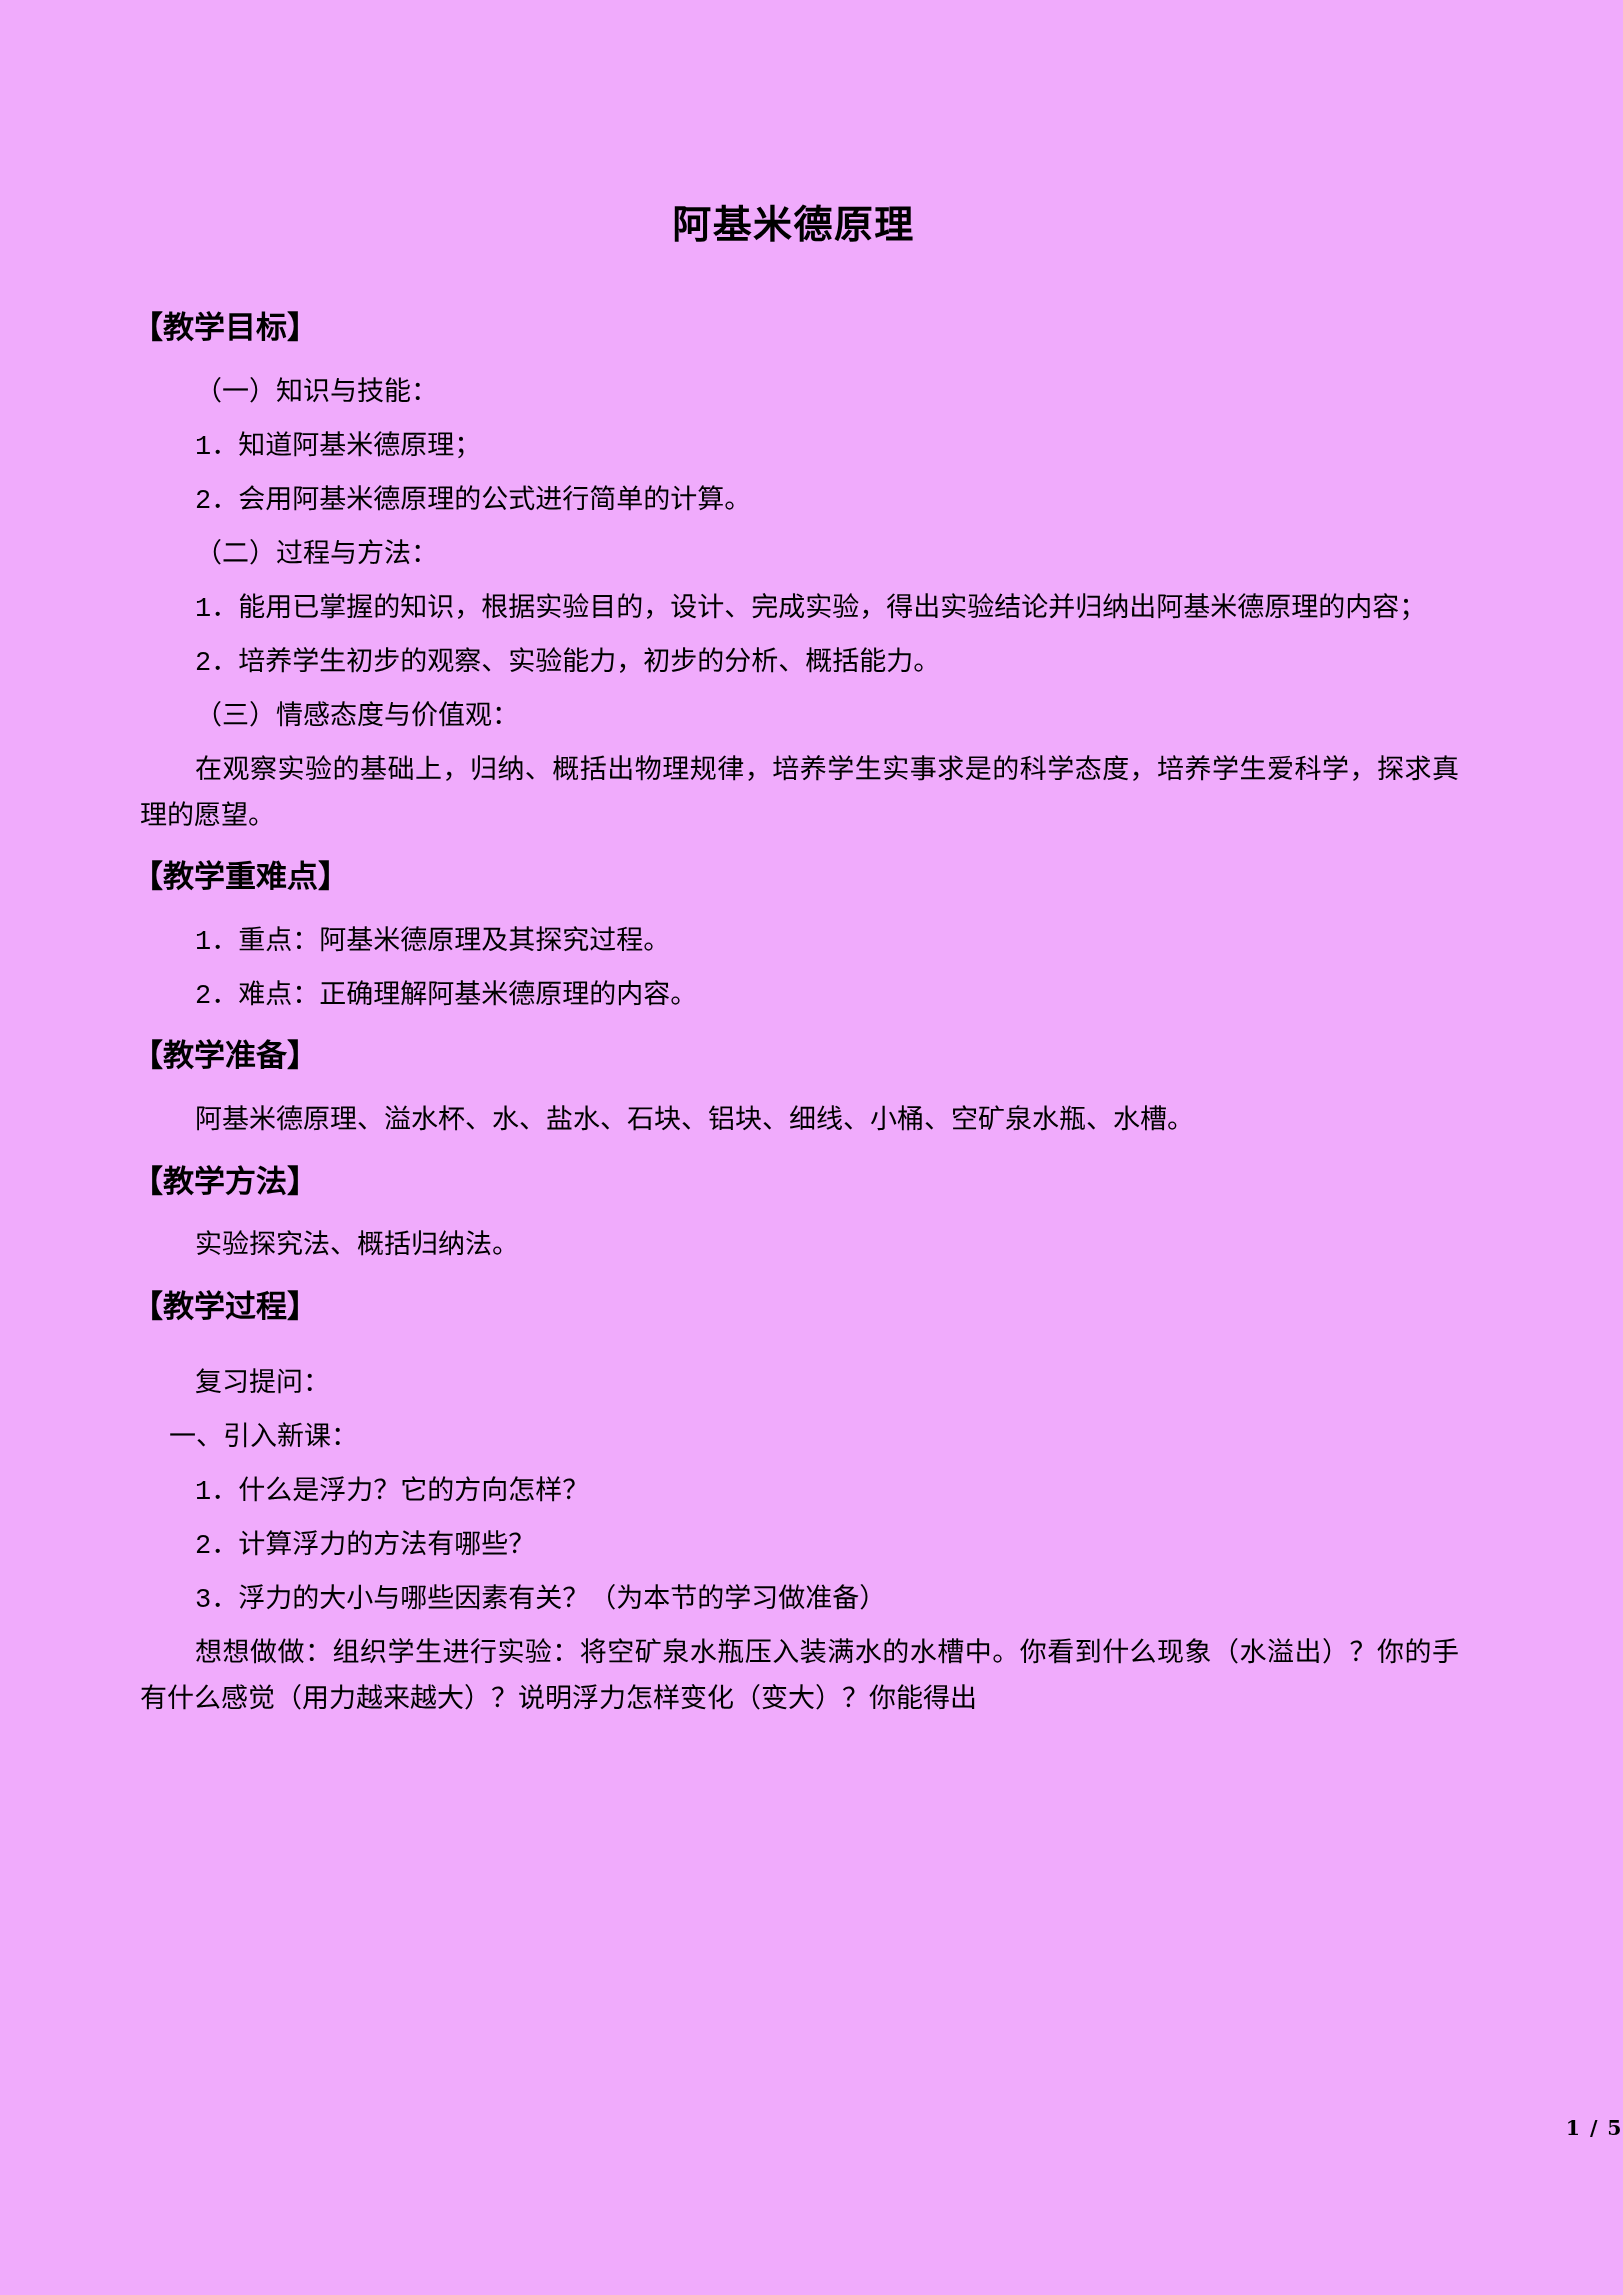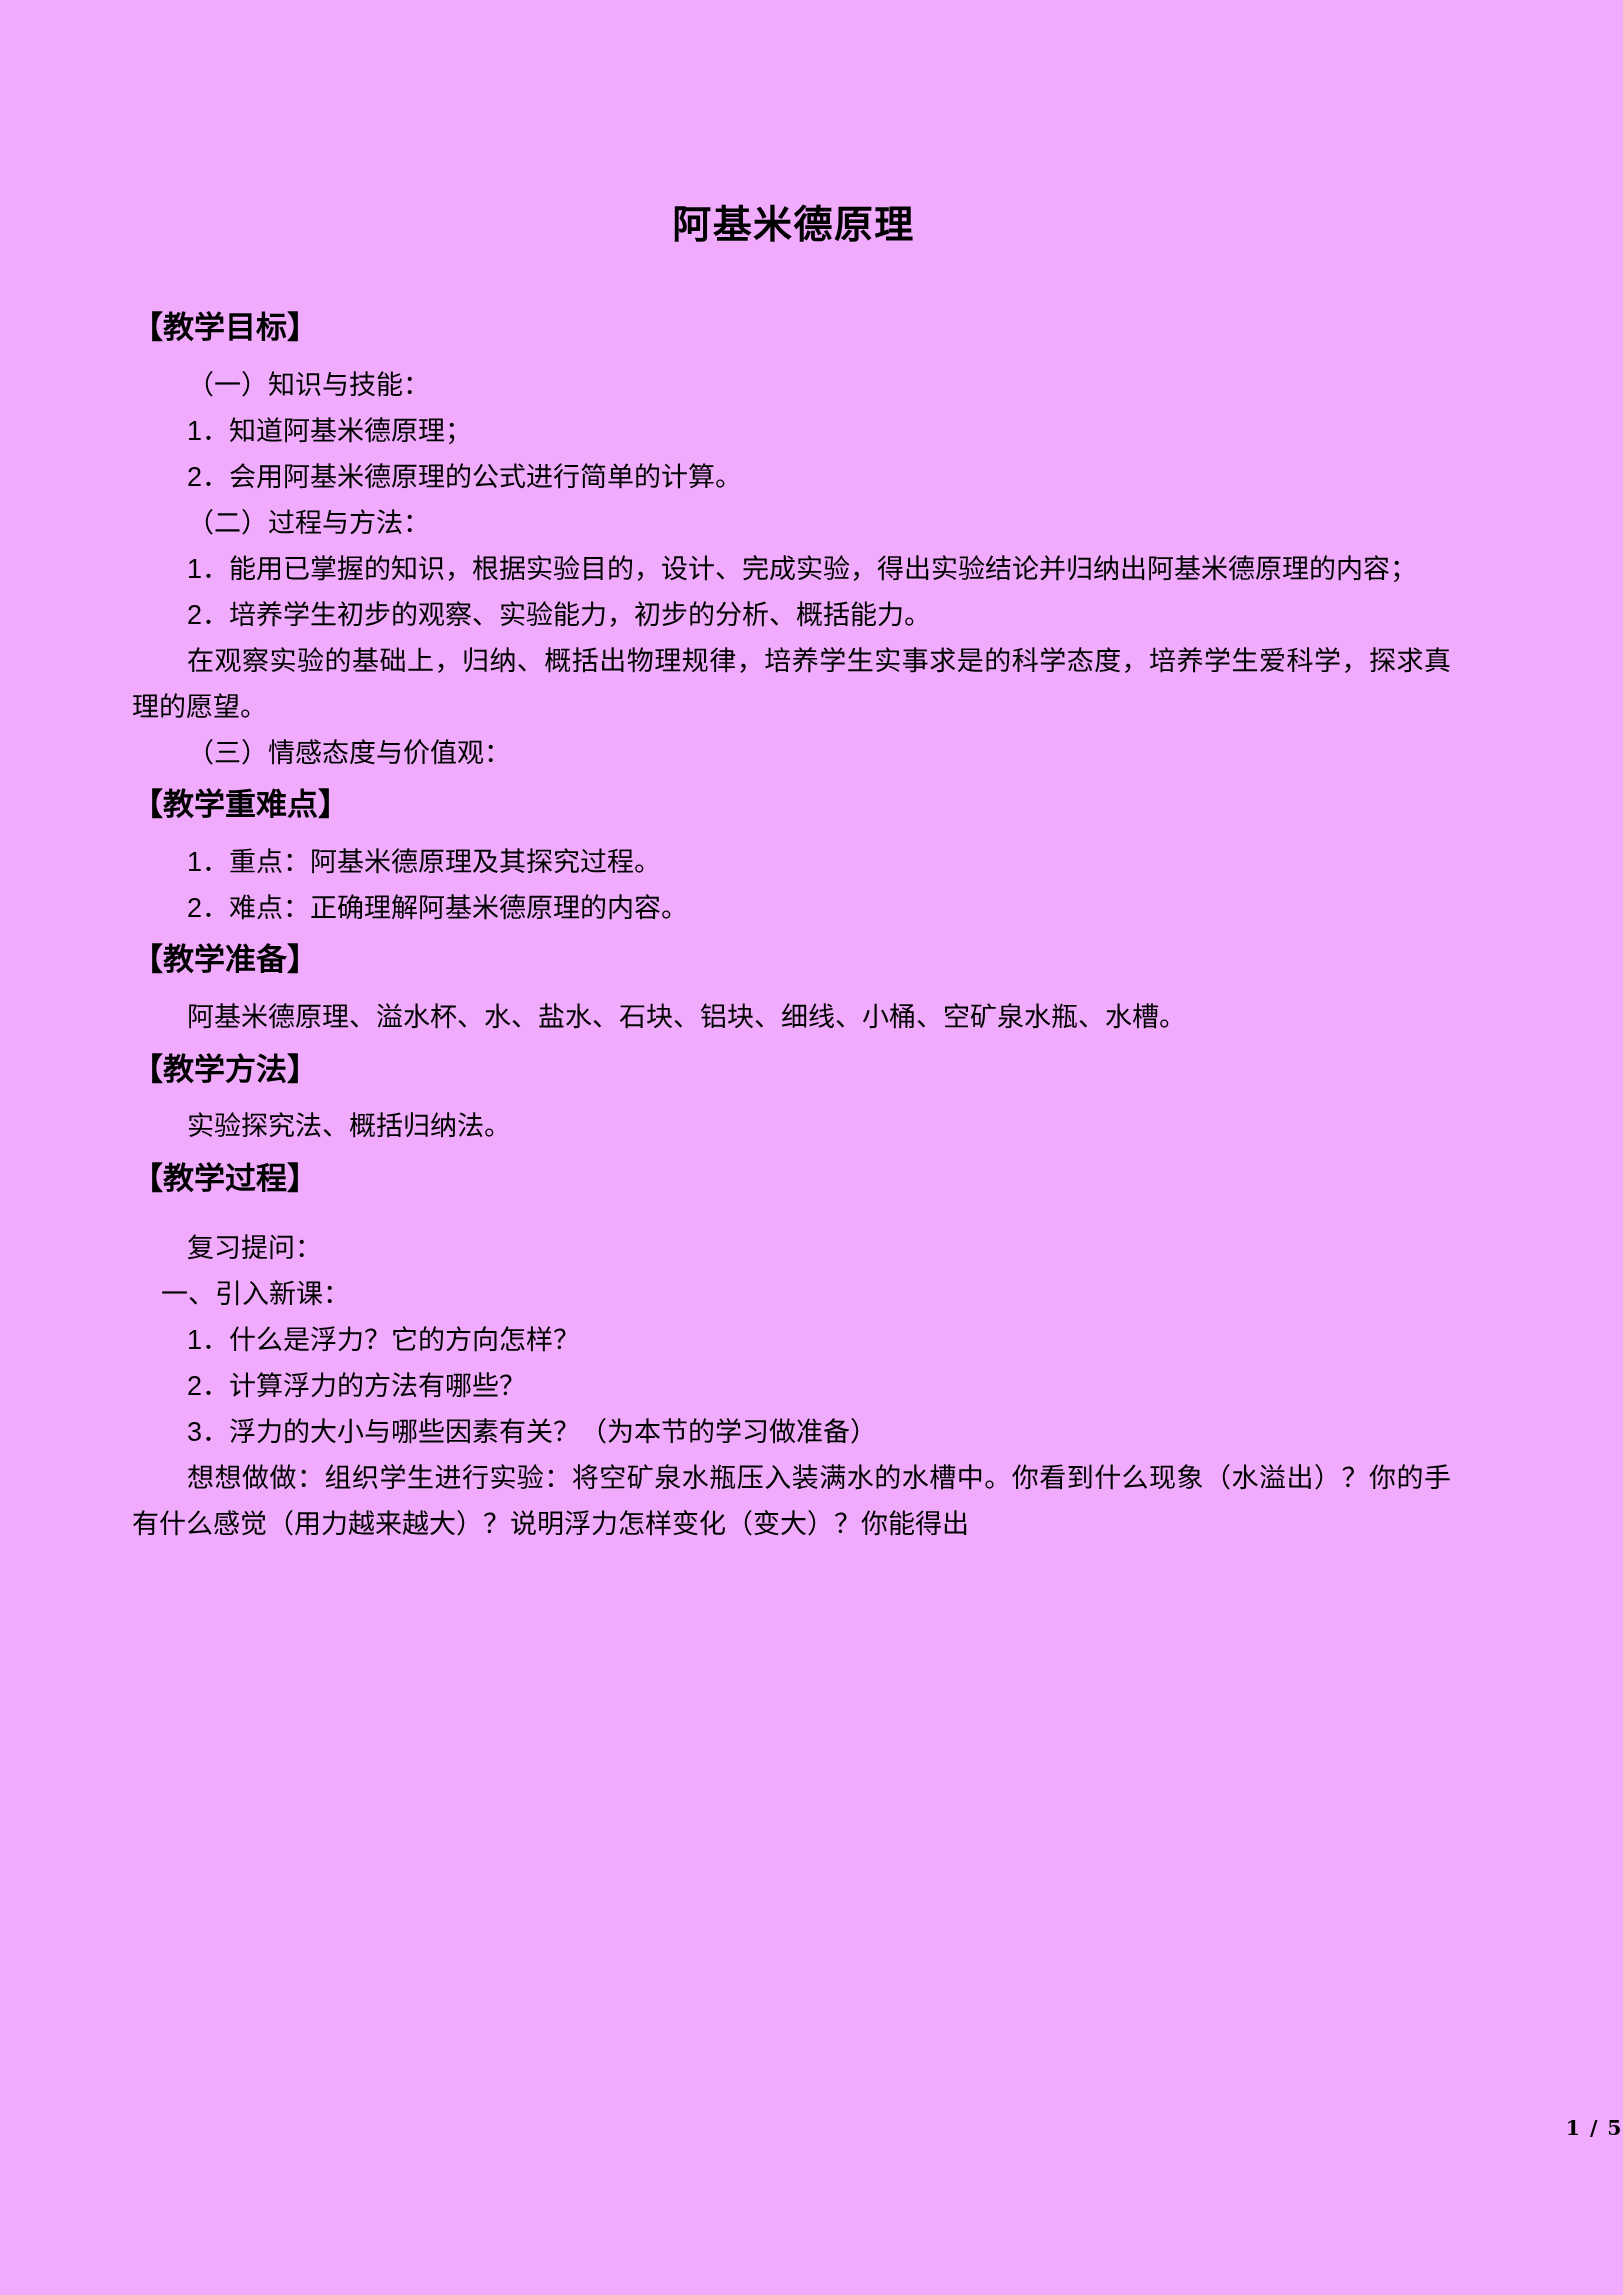--- a/index.html
+++ b/index.html
@@ -45,24 +45,24 @@
     font-weight: bold;
     font-size: 31px;
     line-height: 1.25;
     letter-spacing: 0px;
     margin: 0;
     white-space: pre;
   }
 
   
   .para {
-    font-family: Liberation Sans, sans-serif;
+    font-family: Liberation Mono, monospace;
     font-size: 27px;
     line-height: 46px;
-    margin: 0;
+    margin: 8px;
     text-align: justify;
     text-justify: inter-ideograph;
     width: 1319px;
   }
   .para.indent2 { text-indent: 55px; }
   .para.indent1 { text-indent: 29px; }
 
   
   .gap-title  { height: 59px; }
   .gap-h-post { height: 15px; }
@@ -97,22 +97,22 @@
     <div class="gap-h-post"></div>
 
     <p class="para indent2">（一）知识与技能：</p>
     <p class="para indent2">1．知道阿基米德原理；</p>
     <p class="para indent2">2．会用阿基米德原理的公式进行简单的计算。</p>
 
     <p class="para indent2">（二）过程与方法：</p>
     <p class="para indent2">1．能用已掌握的知识，根据实验目的，设计、完成实验，得出实验结论并归纳出阿基米德原理的内容；</p>
     <p class="para indent2">2．培养学生初步的观察、实验能力，初步的分析、概括能力。</p>
 
+    <p class="para indent2">（三）情感态度与价值观：</p>
     <p class="para indent2">在观察实验的基础上，归纳、概括出物理规律，培养学生实事求是的科学态度，培养学生爱科学，探求真理的愿望。</p>
-    <p class="para indent2">（三）情感态度与价值观：</p>
 
     <div class="gap-sm"></div>
     <h2 class="section-heading">【教学重难点】</h2>
     <div class="gap-h-post"></div>
 
     <p class="para indent2">1．重点：阿基米德原理及其探究过程。</p>
     <p class="para indent2">2．难点：正确理解阿基米德原理的内容。</p>
 
     <div class="gap-sm"></div>
     <h2 class="section-heading">【教学准备】</h2>

